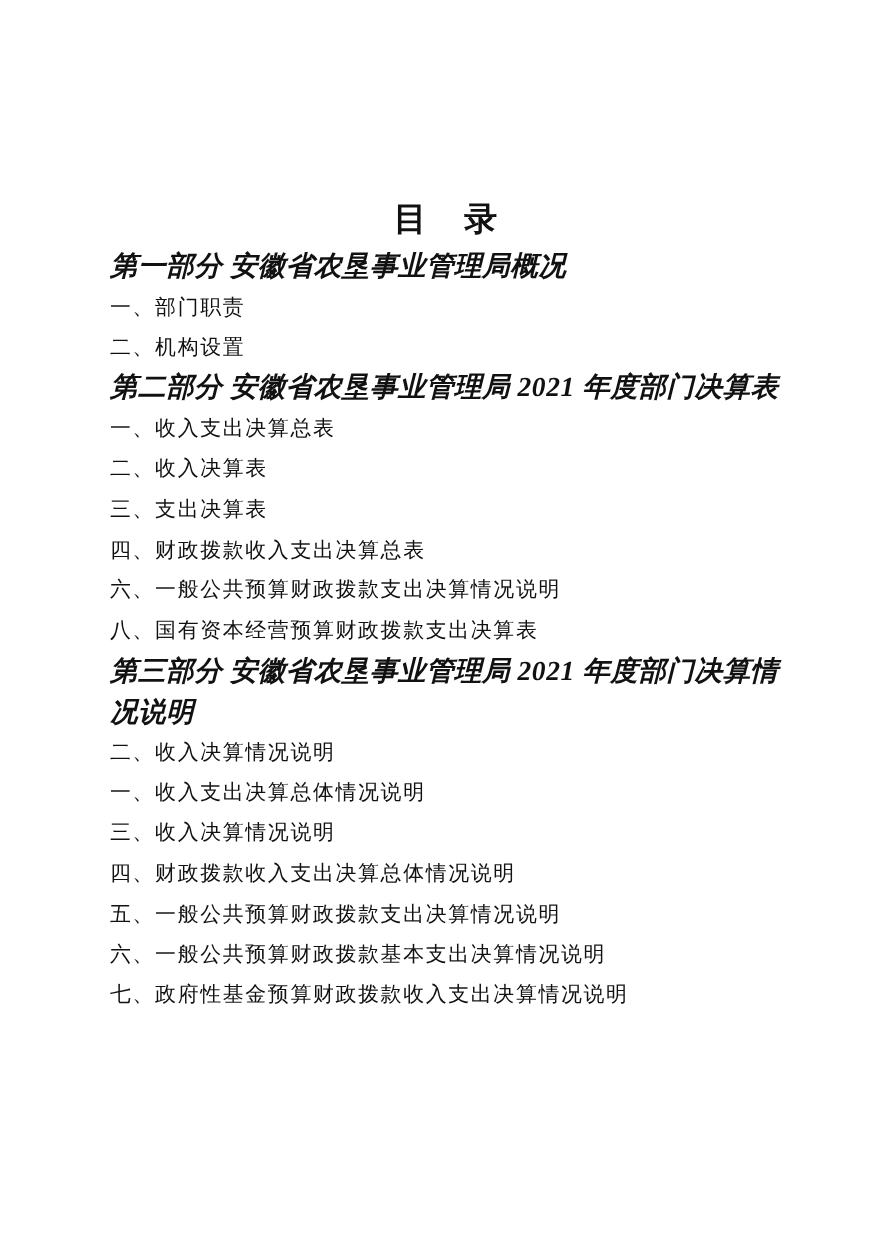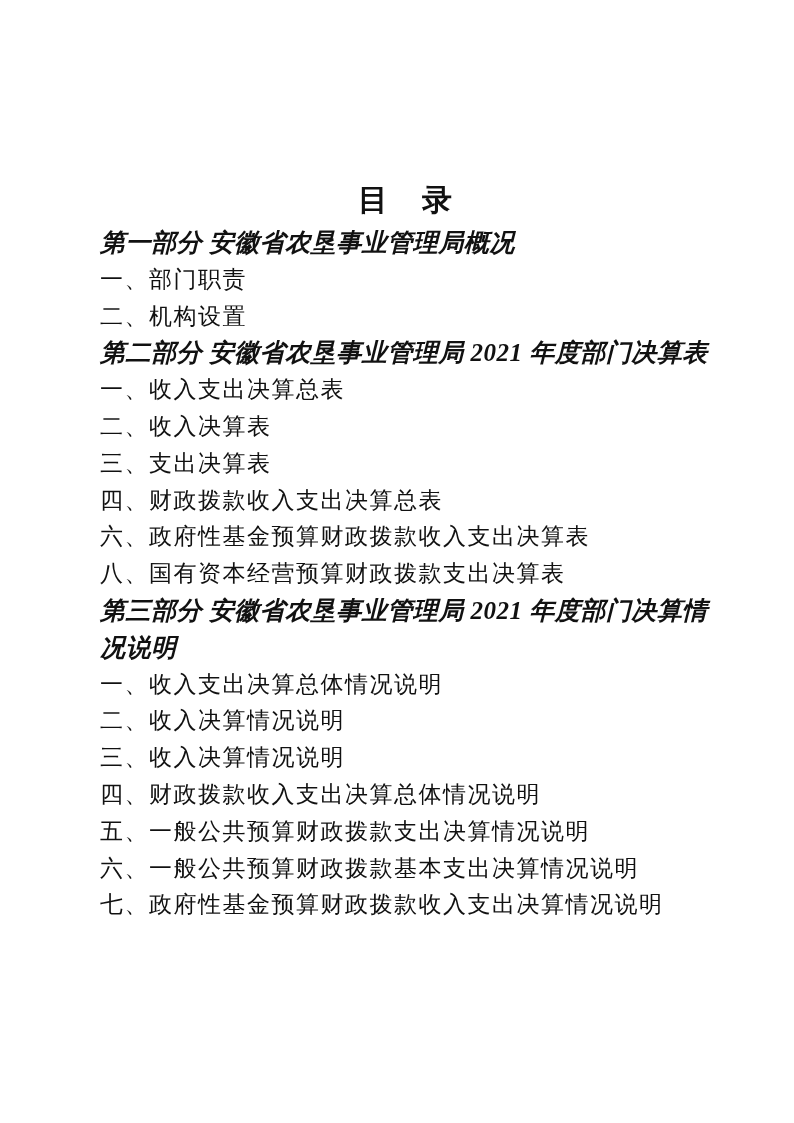--- a/index.html
+++ b/index.html
@@ -40,21 +40,21 @@
   .toc-heading {
     font-size: 25px;
     font-weight: bold;
     line-height: 36.8px;
     letter-spacing: 0.5px;
     word-break: break-all;
     font-style: italic;
   }
 
   .toc-item {
-    font-size: 23px;
+    font-size: 19px;
     font-weight: normal;
     line-height: 36.8px;
     letter-spacing: 1.5px;
     white-space: nowrap;
   }
 
   .page-number {
     position: absolute;
     top: 994px;
     right: 97px;
@@ -73,26 +73,26 @@
 
     <div class="toc-heading">第一部分 安徽省农垦事业管理局概况</div>
     <div class="toc-item">一、部门职责</div>
     <div class="toc-item">二、机构设置</div>
 
     <div class="toc-heading">第二部分 安徽省农垦事业管理局 2021 年度部门决算表</div>
     <div class="toc-item">一、收入支出决算总表</div>
     <div class="toc-item">二、收入决算表</div>
     <div class="toc-item">三、支出决算表</div>
     <div class="toc-item">四、财政拨款收入支出决算总表</div>
-    <div class="toc-item">六、政府性基金预算财政拨款收入支出决算表</div>
+    <div class="toc-item">六、一般公共预算财政拨款支出决算情况说明</div>
     <div class="toc-item">八、国有资本经营预算财政拨款支出决算表</div>
 
     <div class="toc-heading">第三部分 安徽省农垦事业管理局 2021 年度部门决算情况说明</div>
+    <div class="toc-item">二、收入决算情况说明</div>
     <div class="toc-item">一、收入支出决算总体情况说明</div>
-    <div class="toc-item">二、收入决算情况说明</div>
     <div class="toc-item">三、收入决算情况说明</div>
     <div class="toc-item">四、财政拨款收入支出决算总体情况说明</div>
     <div class="toc-item">五、一般公共预算财政拨款支出决算情况说明</div>
     <div class="toc-item">六、一般公共预算财政拨款基本支出决算情况说明</div>
     <div class="toc-item">七、政府性基金预算财政拨款收入支出决算情况说明</div>
 
   </div>
 
   <div class="page-number">-2-</div>
 </div>

